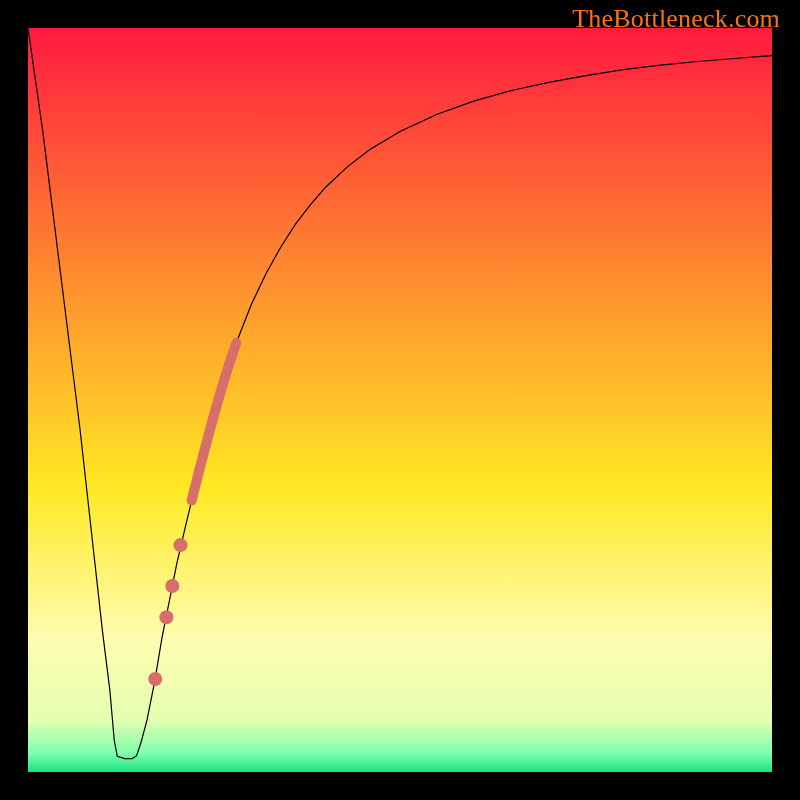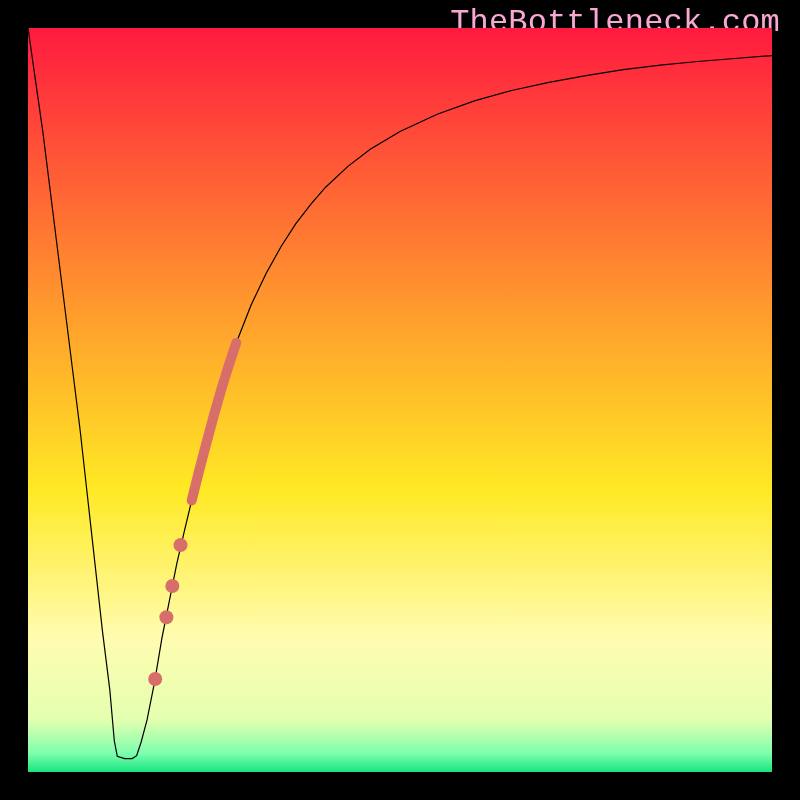--- a/index.html
+++ b/index.html
@@ -7,23 +7,23 @@
   .frame {
     width: 800px;
     height: 800px;
     background: #000;
     position: relative;
   }
   .watermark {
     position: absolute;
     top: 4px;
     right: 20px;
-    font-family: Liberation Mono, monospace;
-    font-size: 32px;
-    color: #f9a8d4;
+    font-family: Liberation Serif, serif;
+    font-size: 26px;
+    color: #f97316;
     letter-spacing: 0.2px;
   }
   .plot {
     position: absolute;
     left: 28px;
     top: 28px;
     width: 744px;
     height: 744px;
   }
 </style>

